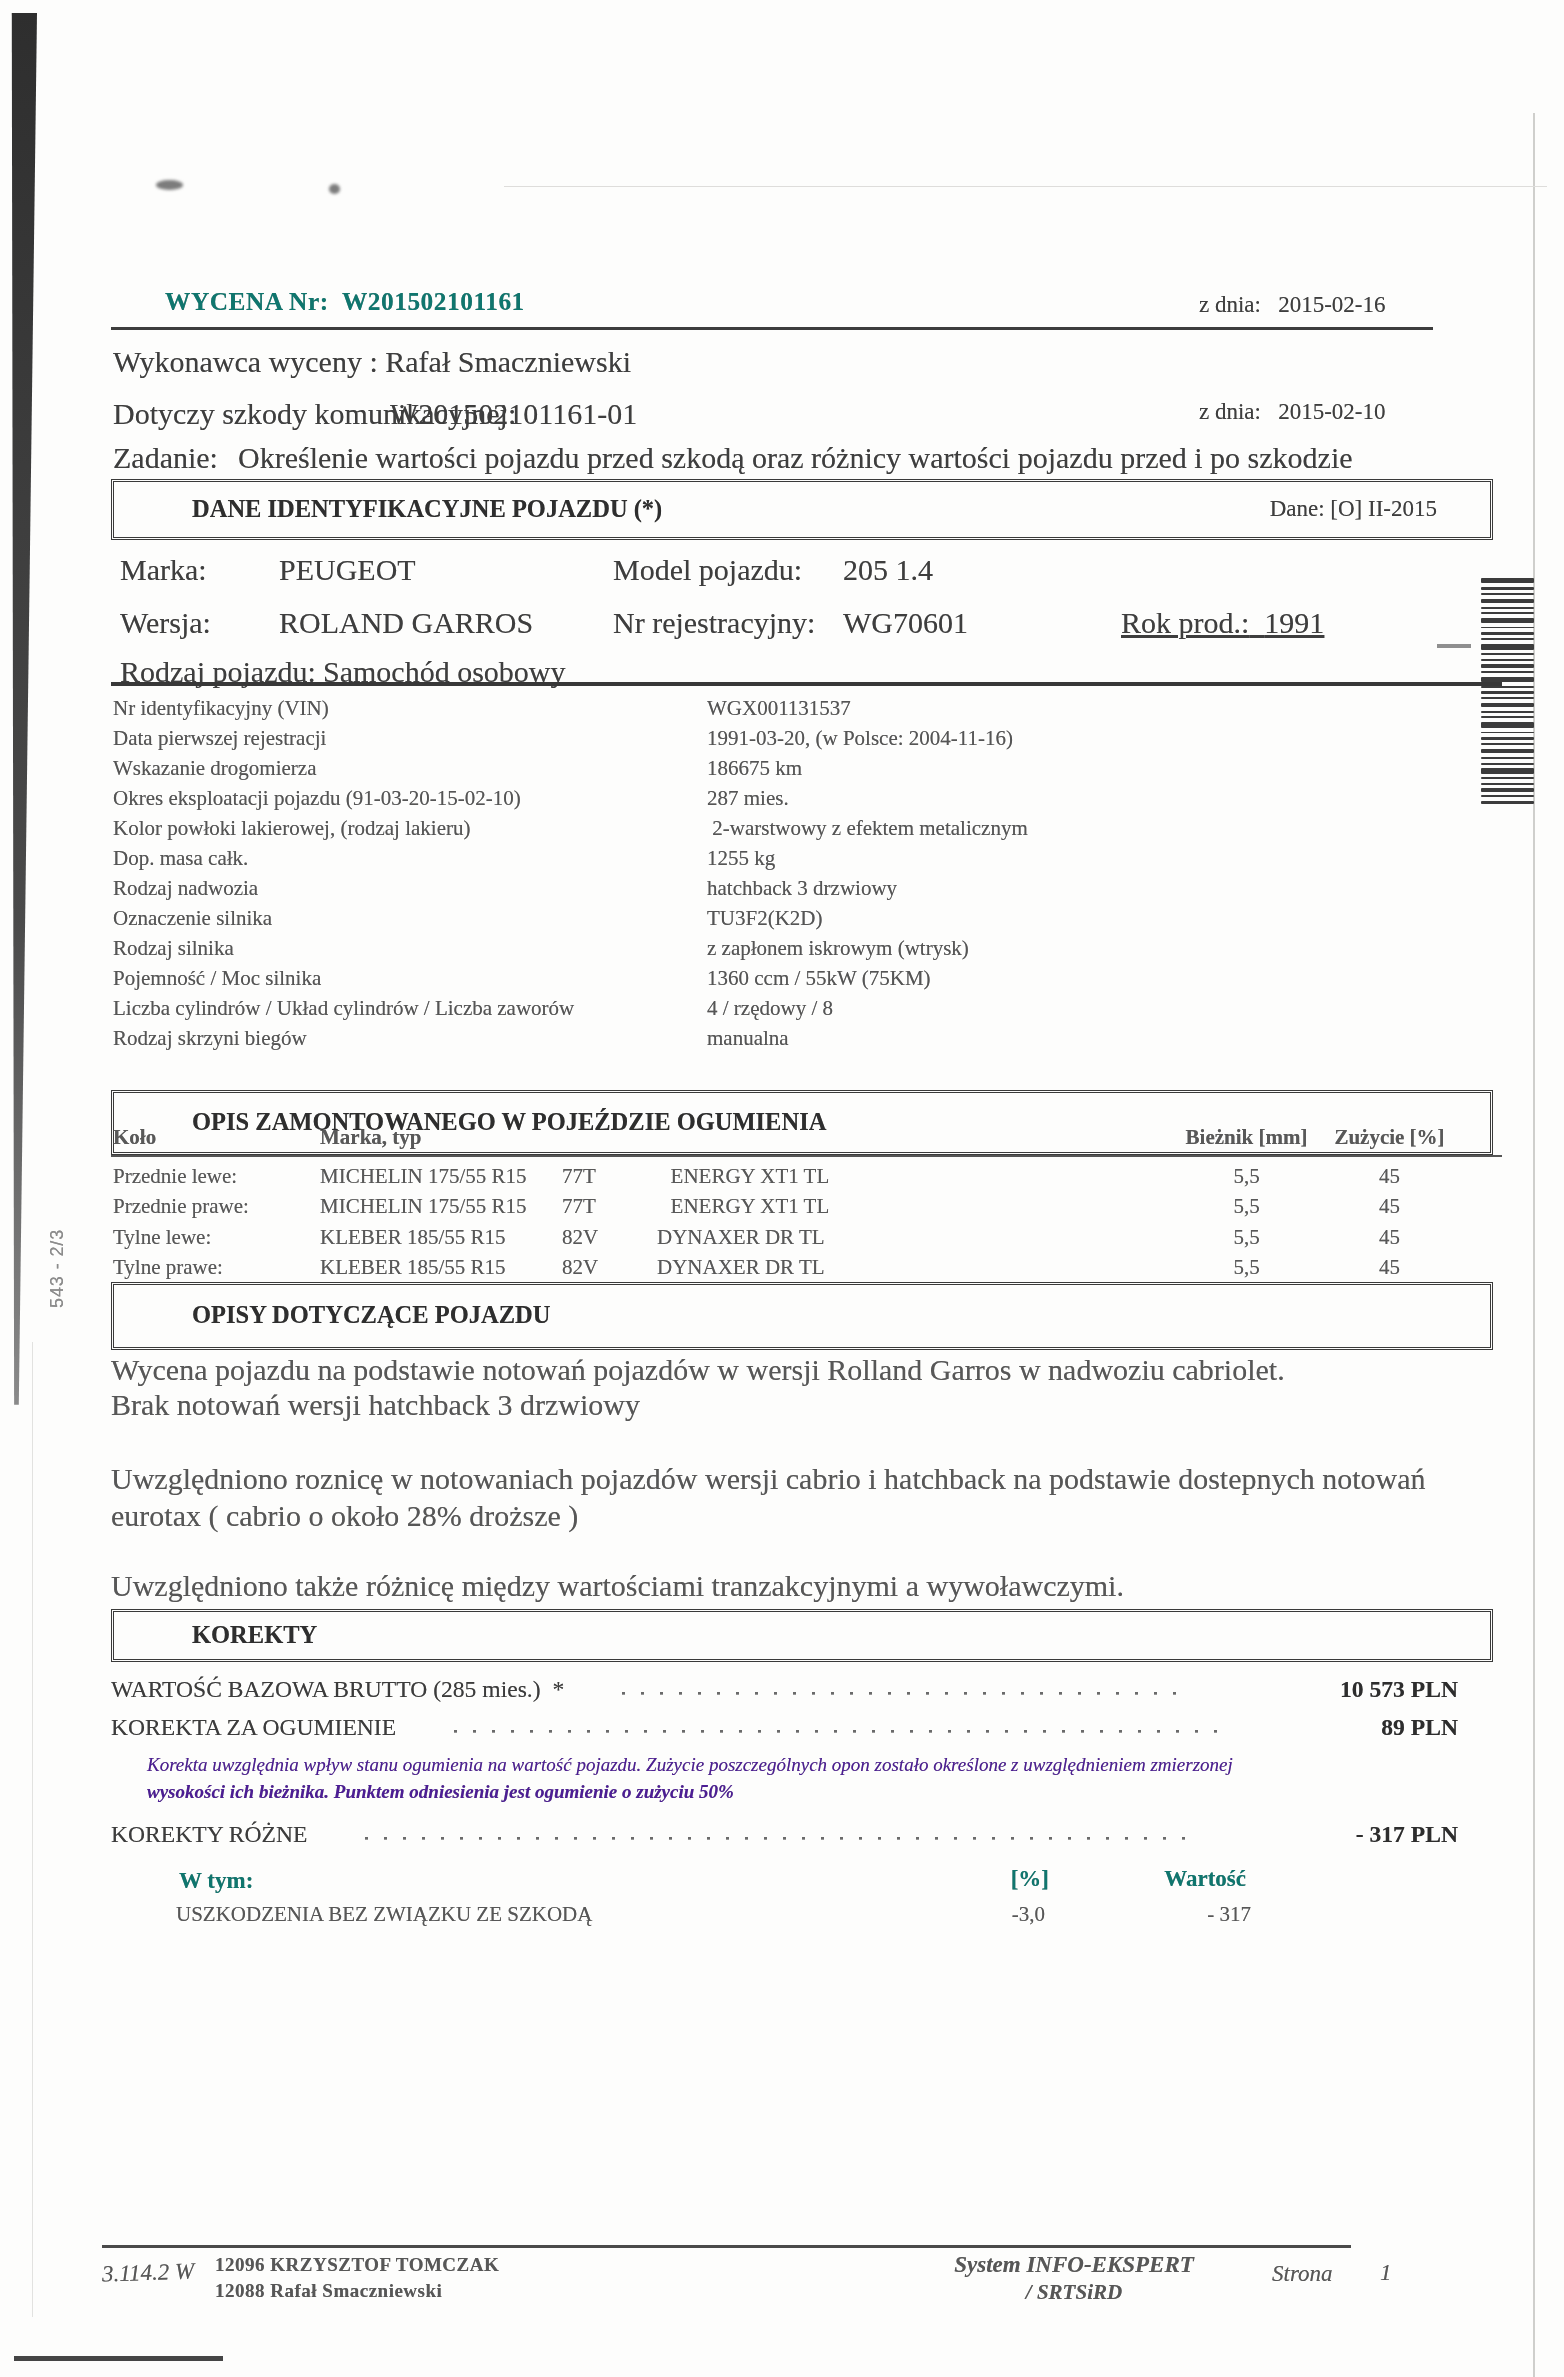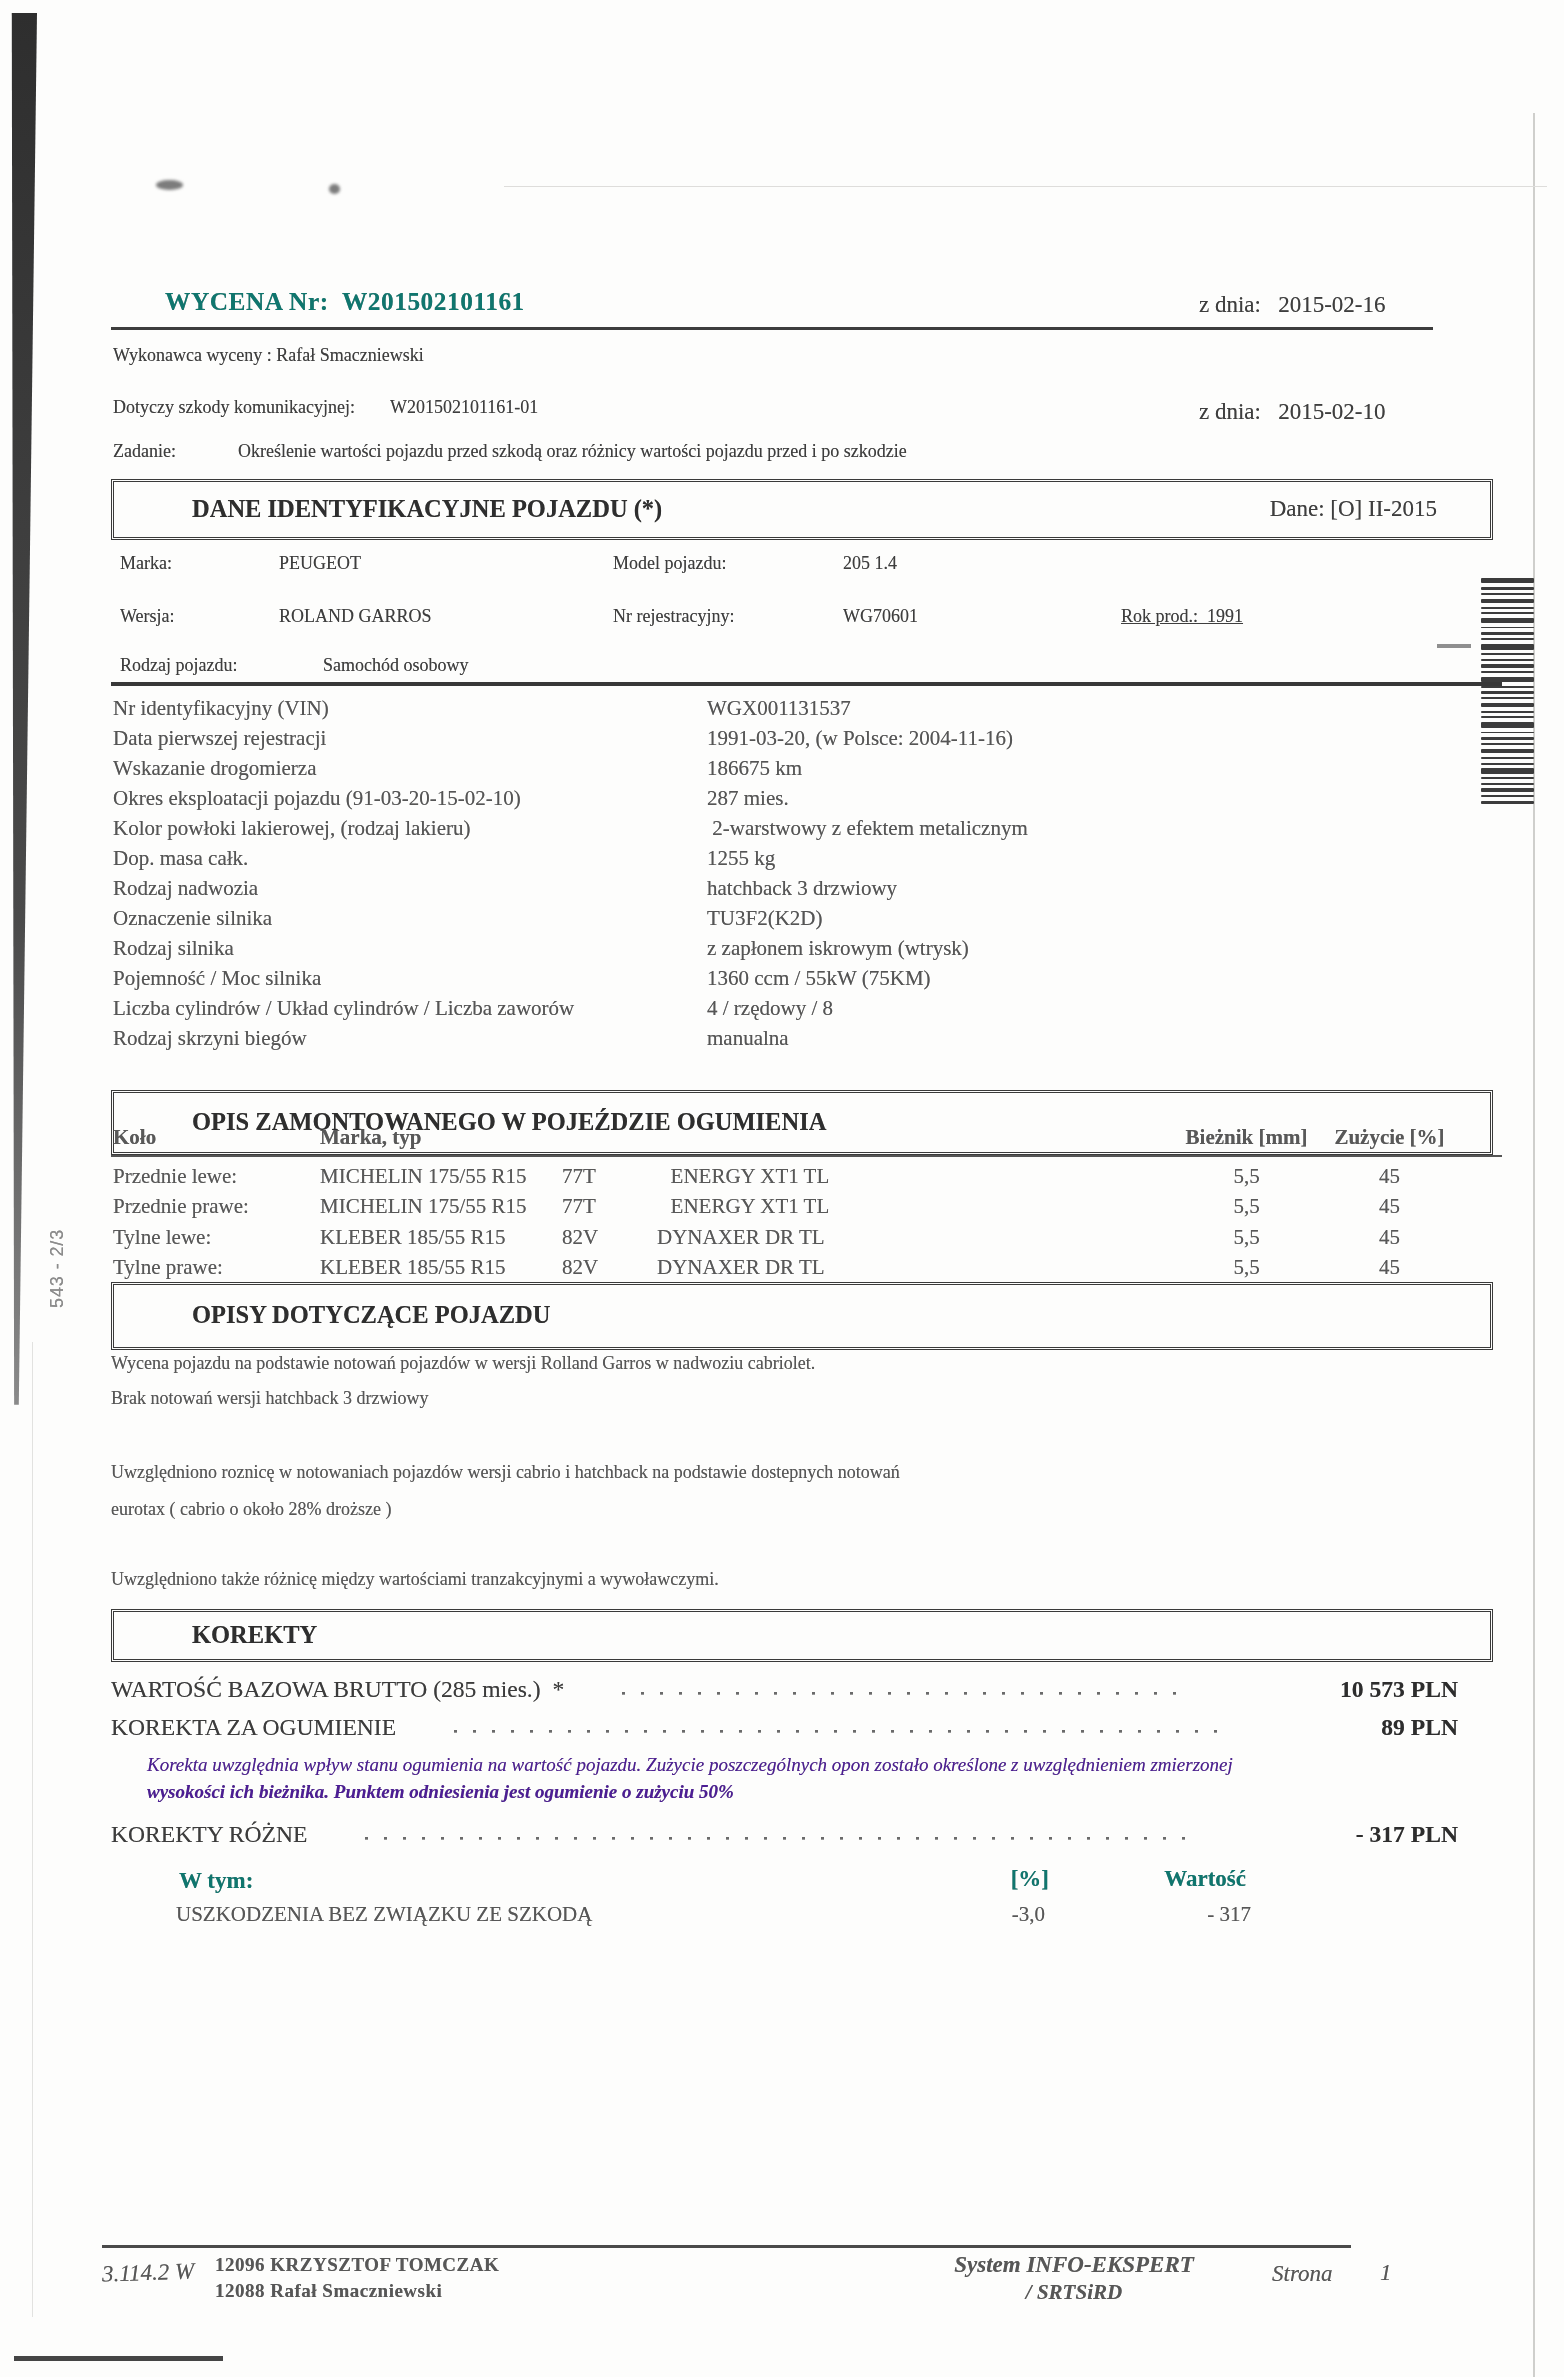--- a/index.html
+++ b/index.html
@@ -9,21 +9,21 @@
     background:#fdfdfc;
     font-family:"Liberation Serif","DejaVu Serif",serif;
     color:#3e3e3e;
     overflow:hidden;
     text-shadow:0 0 0.5px rgba(70,70,70,0.55);
   }
   .abs{position:absolute;white-space:nowrap;}
   .b{font-weight:bold;}
   .i{font-style:italic;} .fs21{font-size:19px;}
   .fs23{font-size:21px;} .fs25{font-size:23px;}
-  .fs26{font-size:18px;} .fs27{font-size:24.5px;} .fs28{font-size:25.4px;}
+  .fs26{font-size:30px;} .fs27{font-size:24.5px;} .fs28{font-size:25.4px;}
   .gray{color:#575757;} .dark{color:#0f766e;} .light{color:#4c1d95;}
 
   .hrule{position:absolute;background:#3d3d3d;}
 
   .secbox{
     position:absolute;left:111px;width:1382px;
     border:3.6px double #3a3a3a;background:transparent;
     box-sizing:border-box;
   }
   .secbox .sectitle{

